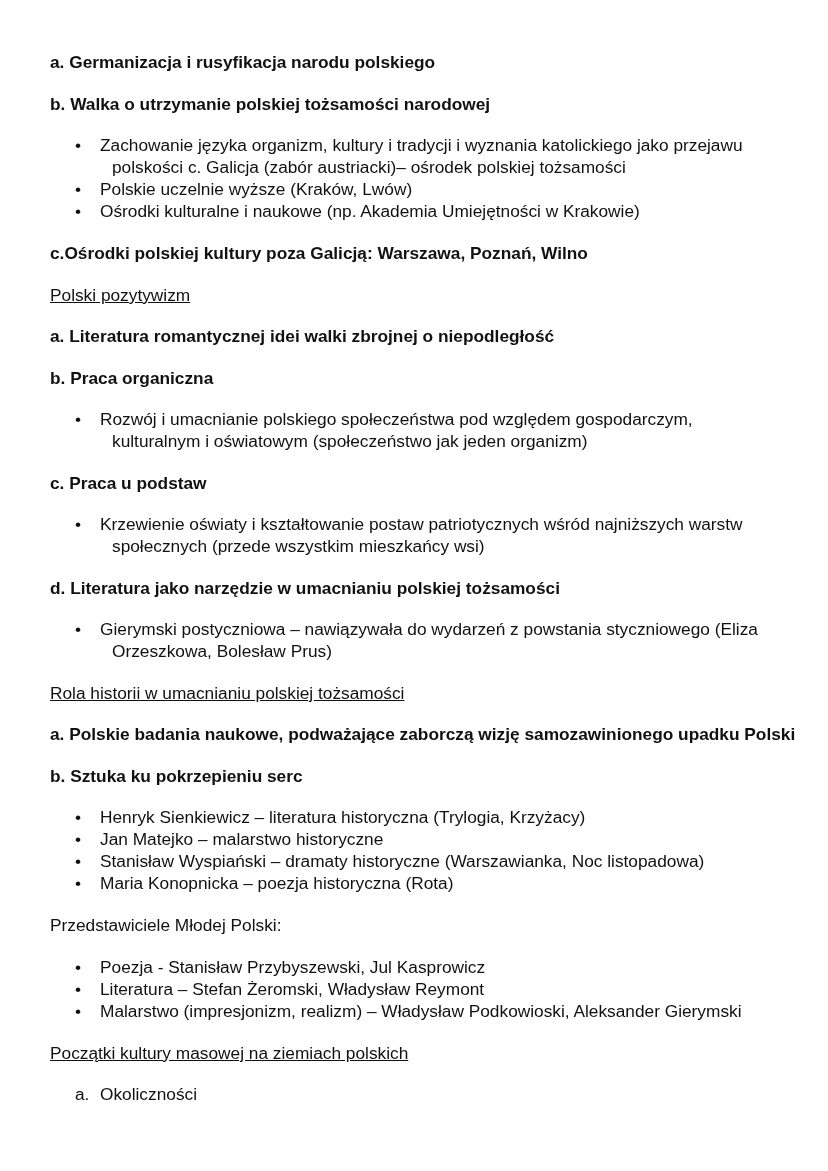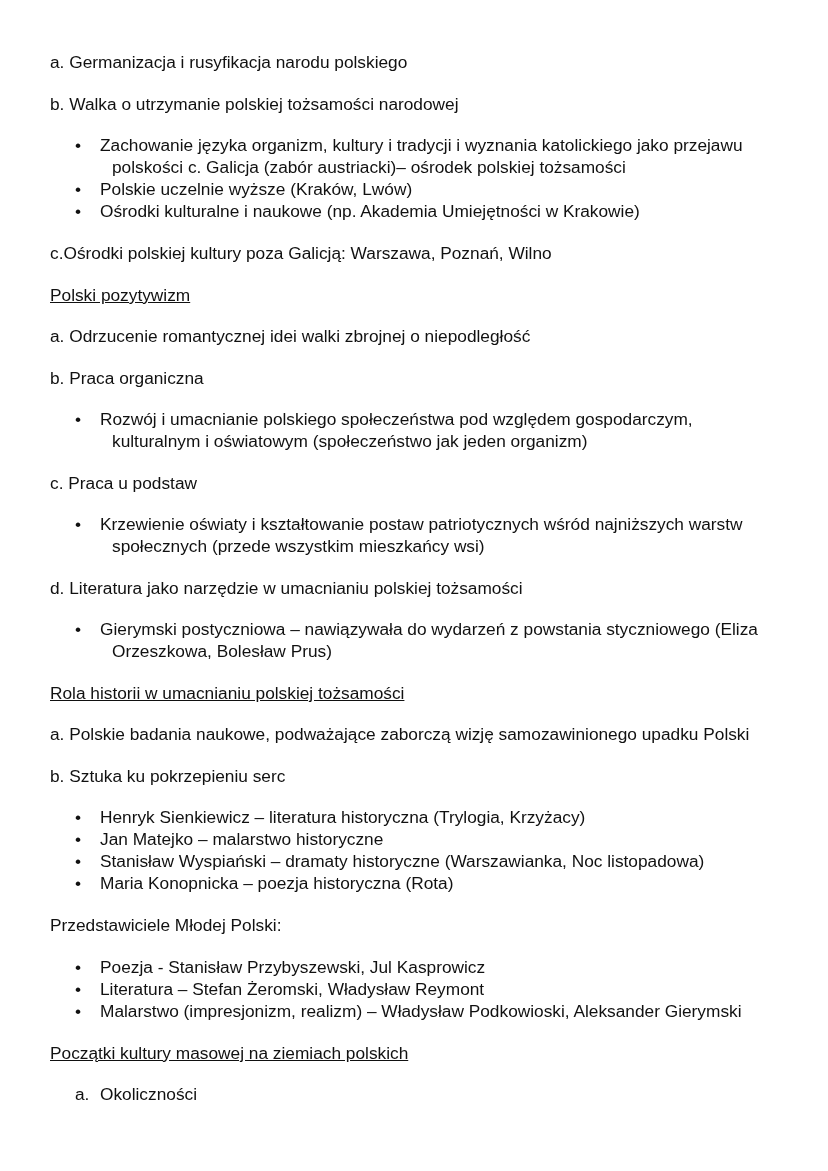--- a/index.html
+++ b/index.html
@@ -1,19 +1,19 @@
 <!DOCTYPE html>
 <html><head>
 <meta charset="utf-8">
 <style>
   html, body { margin: 0; padding: 0; background: #ffffff; }
   body { width: 828px; height: 1171px; position: relative; overflow: hidden;
          font-family: "Liberation Sans", sans-serif; color: #111; font-size: 17.3px; }
   .page { position: absolute; left: 50px; top: 0; width: 740px; }
-  .line { position: absolute; left: 0; white-space: nowrap; line-height: 22px; }
+  .line { position: absolute; left: 0; white-space: nowrap; line-height: 22px; font-weight: bold; }
   .heading-u { font-weight: normal; text-decoration: underline; }
   .heading-b { font-weight: normal; }
   .bullet { position: absolute; left: 0; white-space: nowrap; line-height: 22px; }
   .bullet .dot { position: absolute; left: 25px; top: 0; }
   .bullet .txt { position: absolute; left: 50px; top: 0; white-space: nowrap; }
   .cont { position: absolute; left: 62px; white-space: nowrap; line-height: 22px; }
   .sub-a { position: absolute; left: 25px; white-space: nowrap; line-height: 22px; }
   .sub-a .txt { position: absolute; left: 25px; top: 0; }
 </style>
 </head>
@@ -34,21 +34,21 @@
     <span class="txt">Polskie uczelnie wyższe (Kraków, Lwów)</span>
   </div>
   <div class="bullet" style="top:200px">
     <span class="dot">•</span>
     <span class="txt">Ośrodki kulturalne i naukowe (np. Akademia Umiejętności w Krakowie)</span>
   </div>
 
   <div class="line" style="top:242px">c.Ośrodki polskiej kultury poza Galicją: Warszawa, Poznań, Wilno</div>
 
   <div class="line heading-u" style="top:284px">Polski pozytywizm</div>
-  <div class="line" style="top:325px">a. Odrzucenie romantycznej idei walki zbrojnej o niepodległość</div>
+  <div class="line" style="top:325px">a. Literatura romantycznej idei walki zbrojnej o niepodległość</div>
   <div class="line" style="top:367px">b. Praca organiczna</div>
   <div class="bullet" style="top:408px">
     <span class="dot">•</span>
     <span class="txt">Rozwój i umacnianie polskiego społeczeństwa pod względem gospodarczym,</span>
   </div>
   <div class="cont" style="top:430px">kulturalnym i oświatowym (społeczeństwo jak jeden organizm)</div>
 
   <div class="line" style="top:472px">c. Praca u podstaw</div>
   <div class="bullet" style="top:513px">
     <span class="dot">•</span>

